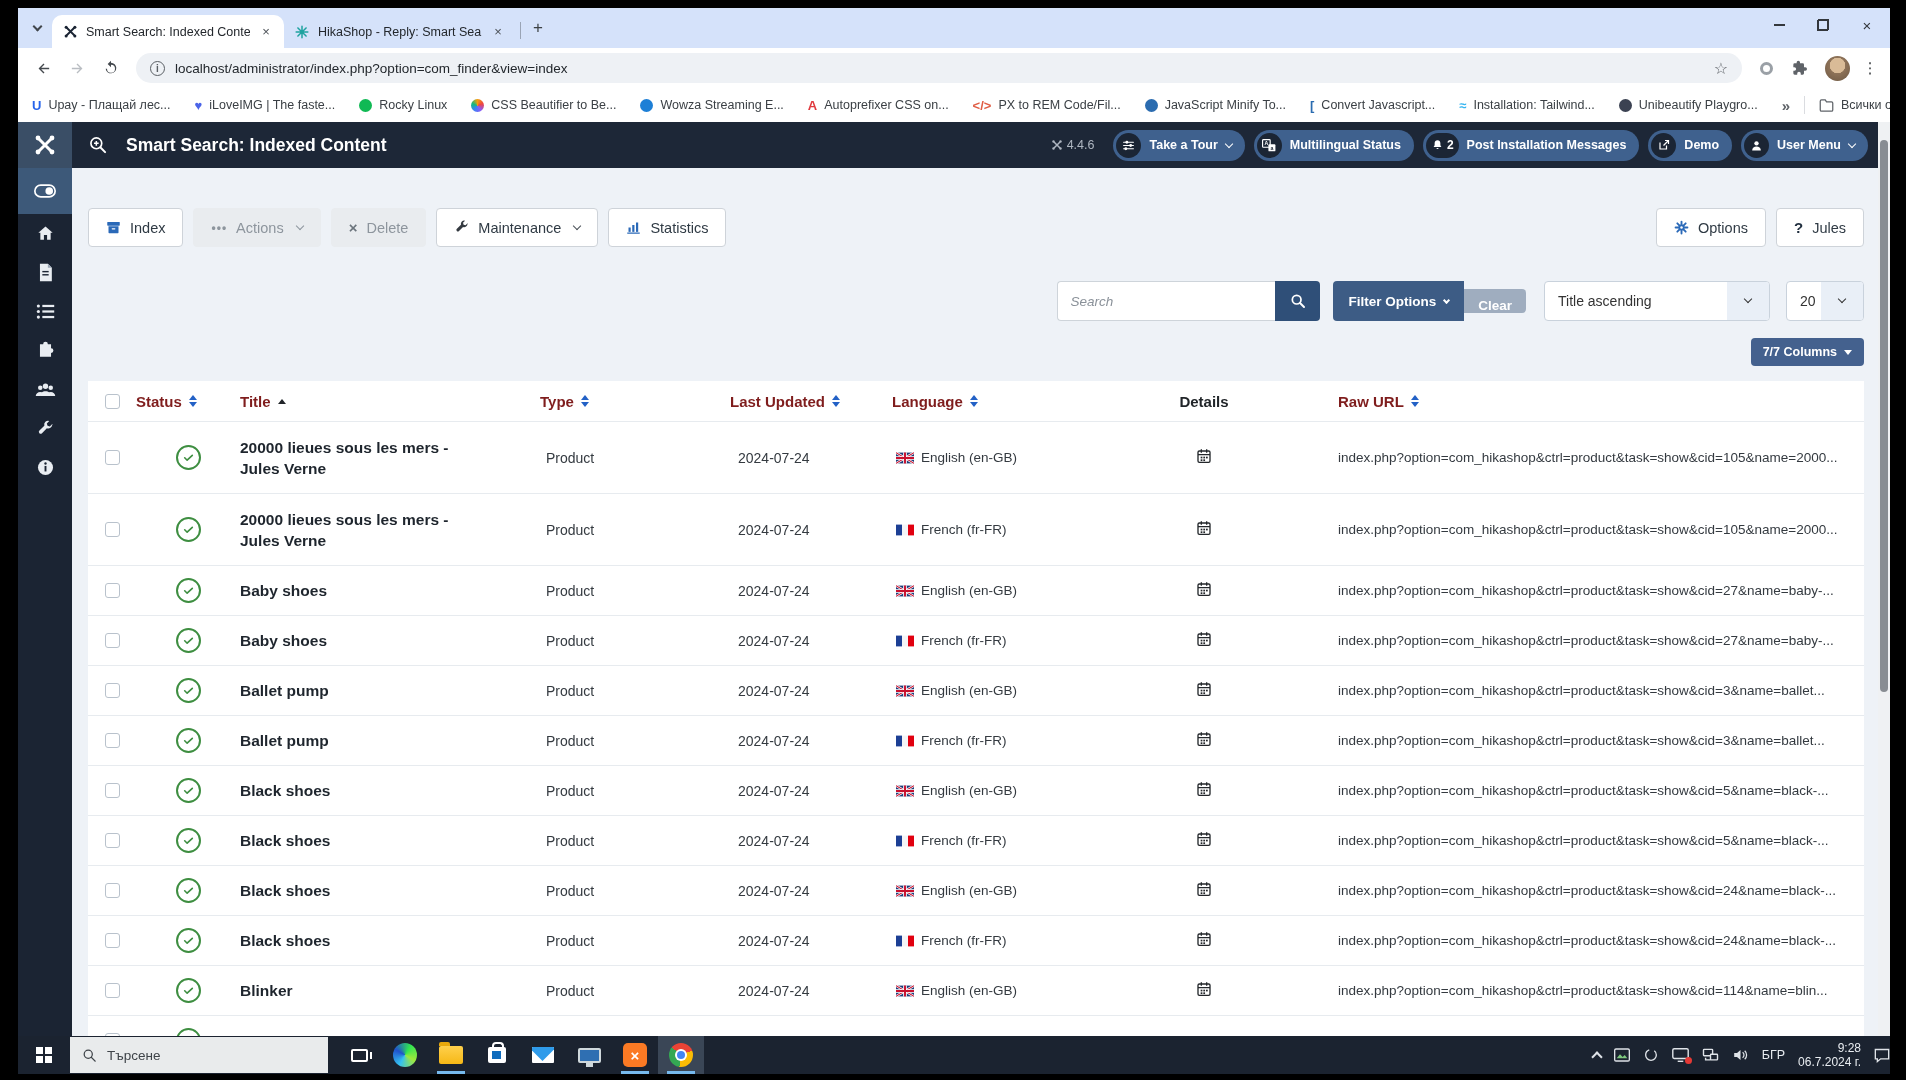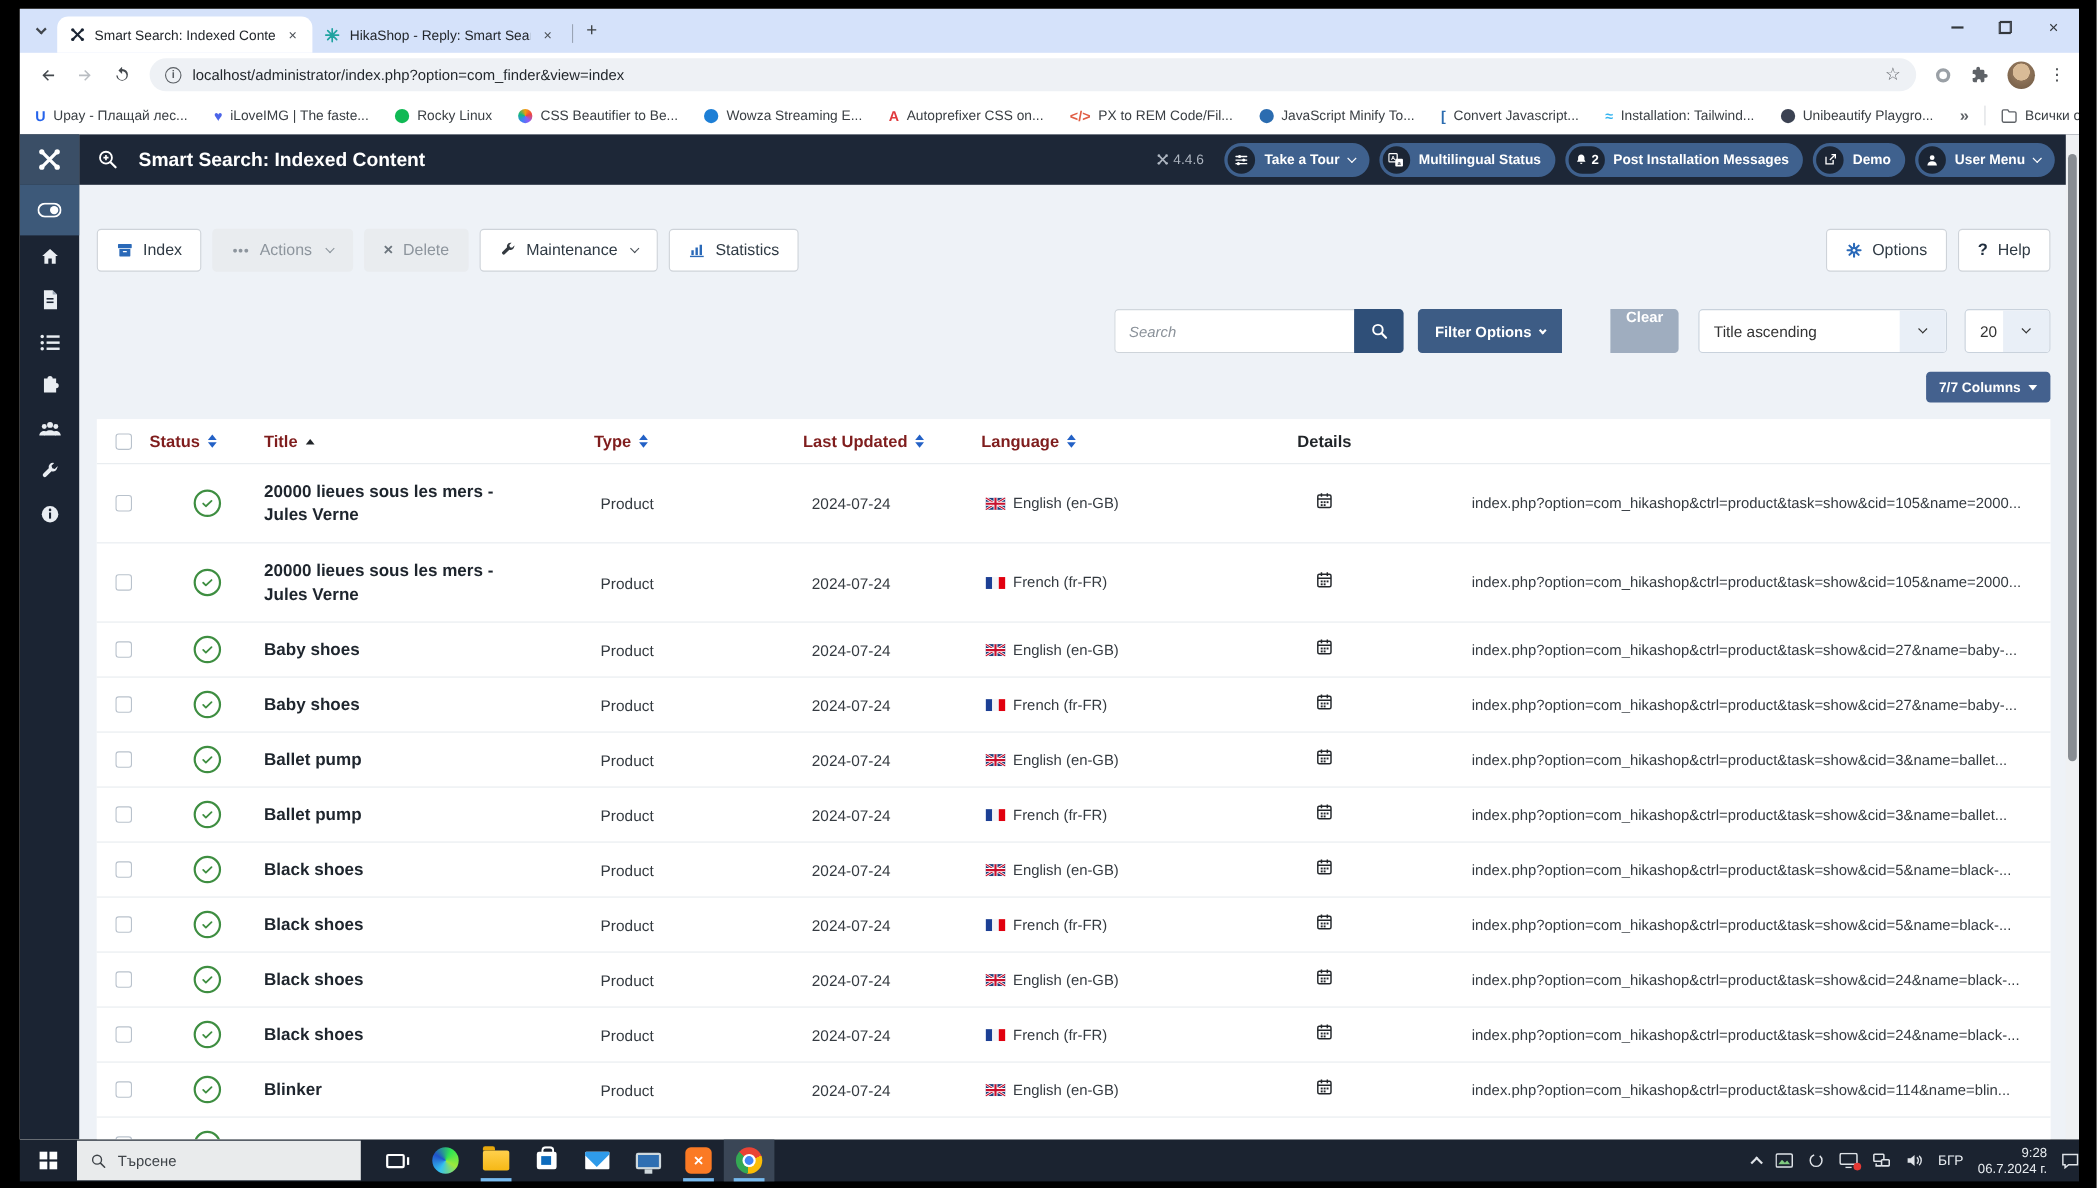--- a/index.html
+++ b/index.html
@@ -76,21 +76,21 @@
   .ellipsis-glyph { letter-spacing:1px; font-size:12px; font-weight:700; }
   .x-glyph { font-size:15px; font-weight:700; color:#6c757d; }
   .q-glyph { font-weight:700; font-size:15px; color:#1f2d3d; }
 
   .filter-row { margin-top:34px; display:flex; justify-content:flex-end; align-items:center; }
   .search-box { width:218px; height:40px; border:1px solid #ced4da; border-right:none; border-radius:4px 0 0 4px; background:#fff; padding:0 12px; font-size:13.5px; color:#343a40; outline:none; font-family:"Liberation Sans",sans-serif; }
   .search-box::placeholder { color:#8a9199; font-style:italic; }
   .search-btn { width:45px; height:40px; background:#2f4f78; border-radius:0 4px 4px 0; display:flex; align-items:center; justify-content:center; color:#fff; }
   .filter-btn { margin-left:13px; height:40px; background:#3d5c85; color:#fff; font-weight:700; font-size:13.5px; padding:0 15px; border-radius:4px 0 0 4px; display:flex; gap:8px; align-items:center; }
   .filter-btn .chev { border-color:#fff; width:5px; height:5px; margin-top:-1px; }
-  .clear-btn { height:40px; background:#9fadbf; color:#fff; font-weight:700; font-size:13.5px; padding:0 14px; border-radius:0 4px 4px 0; display:flex; align-items:flex-start;margin-left:44px; }
+  .clear-btn { height:24px; background:#9fadbf; color:#fff; font-weight:700; font-size:13.5px; padding:0 14px; border-radius:0 4px 4px 0; display:flex; align-items:flex-end; }
   .select { margin-left:18px; width:226px; height:40px; background:#fff; border:1px solid #c9d2dc; border-radius:4px; display:flex; align-items:center; padding-left:13px; font-size:14px; color:#333; overflow:hidden;justify-content:space-between; }
   .select .zone { margin-left:auto; width:42px; height:100%; background:#e9eff7; display:flex; align-items:center; justify-content:center; }
   .select .chev { border-color:#333; width:6px; height:6px; border-width:1.5px; }
   .select.small { width:78px; margin-left:16px; }
 
   .columns-row { margin-top:17px; display:flex; justify-content:flex-end; }
   .columns-btn { height:28px; background:#44618e; color:#fff; border-radius:4px; font-size:12.5px; font-weight:700; padding:0 12px; display:flex; align-items:center; gap:7px; }
   .caret-down { width:0; height:0; border-left:4px solid transparent; border-right:4px solid transparent; border-top:5px solid #fff; }
 
   .table { margin-top:15px; background:#fff; }
@@ -510,21 +510,21 @@
                 <g stroke="#2a69b8" stroke-width="3" stroke-linecap="round">
                   <path d="M12 2.5v4M12 17.5v4M2.5 12h4M17.5 12h4M5.3 5.3l2.8 2.8M15.9 15.9l2.8 2.8M18.7 5.3l-2.8 2.8M8.1 15.9l-2.8 2.8"></path>
                 </g>
                 <circle cx="12" cy="12" r="5.2" fill="#2a69b8"></circle>
                 <circle cx="12" cy="12" r="2" fill="#fff"></circle>
               </svg>
             <span>Options</span>
           </div>
           <div class="btn">
             <span class="q-glyph">?</span>
-            <span>Help</span>
+            <span>Jules</span>
           </div>
         </div>
       </div>
 
       <div class="filter-row">
         <input class="search-box" placeholder="Search" style="">
         <div class="search-btn">
           <svg width="16" height="16" viewBox="0 0 24 24">
               <circle cx="10" cy="10" r="6.5" fill="none" stroke="#fff" stroke-width="2.6"></circle>
               <path d="M15 15l6 6" stroke="#fff" stroke-width="3" stroke-linecap="round"></path>
@@ -590,20 +590,27 @@
           </div>
           <div class="hcell">
             <span>Language</span>
             <span class="sorter">
                 <span class="tri-up"></span>
                 <span class="tri-down"></span>
               </span>
           </div>
           <div class="hcell dark">
             <span>Details</span>
+          </div>
+          <div class="hcell" style="padding-left:34px">
+            <span>Raw URL</span>
+            <span class="sorter">
+                <span class="tri-up"></span>
+                <span class="tri-down"></span>
+              </span>
           </div>
         </div>
         <div class="tbody">
             <div class="trow two">
     <div class="c-check">
                 <span class="checkbox"></span>
               </div>
     <div class="c-status">
       <span class="status-ok">
         <svg width="13" height="13" viewBox="0 0 24 24">

